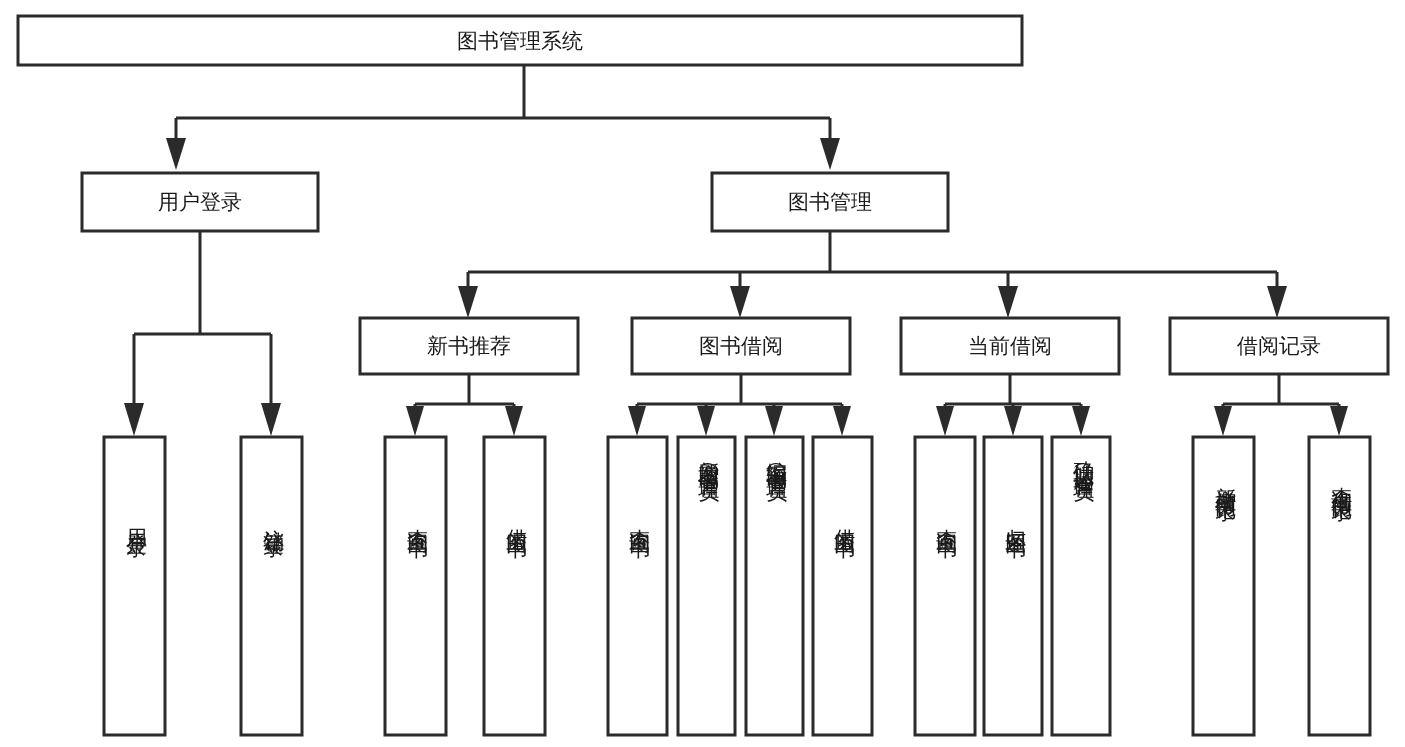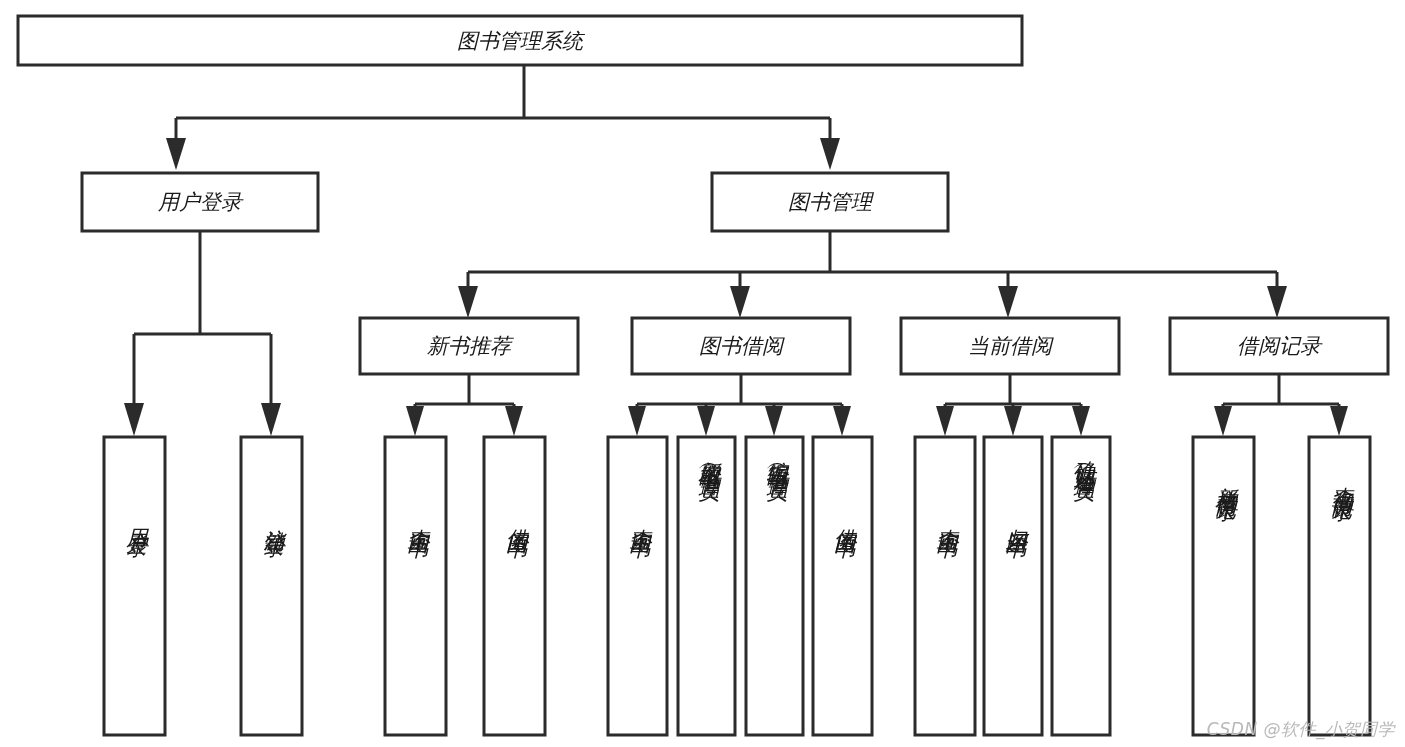--- a/index.html
+++ b/index.html
@@ -13,21 +13,20 @@
     height: 747px;
     font-family: "DejaVu Sans", "Liberation Sans", sans-serif;
     overflow: hidden;
     position: relative;
   }
   #diagram-root {
     position: relative;
     width: 1405px;
     height: 747px;
     background: #ffffff;
-    font-style: italic;
   }
   svg#diagram-svg {
     position: absolute;
     top: 0;
     left: 0;
     width: 1405px;
     height: 747px;
     display: block;
   }
   .node-box {
@@ -222,15 +221,14 @@
   <div class="vlabel" style="left:764px; top:444px; height:285px;">编辑图书（管理员）</div>
   <div class="vlabel" style="left:832px; top:512px; height:190px;">借阅图书</div>
 
   <div class="vlabel" style="left:934px; top:512px; height:190px;">查询图书</div>
   <div class="vlabel" style="left:1003px; top:512px; height:190px;">归还图书</div>
   <div class="vlabel" style="left:1071px; top:444px; height:285px;">确认归还（管理员）</div>
 
   <div class="vlabel" style="left:1213px; top:470px; height:235px;">新增借阅记录</div>
   <div class="vlabel" style="left:1329px; top:470px; height:235px;">查询借阅记录</div>
 
-  <div class="watermark">CSDN @软件_小贺同学</div>
 
 </div>
 
 </body></html>

